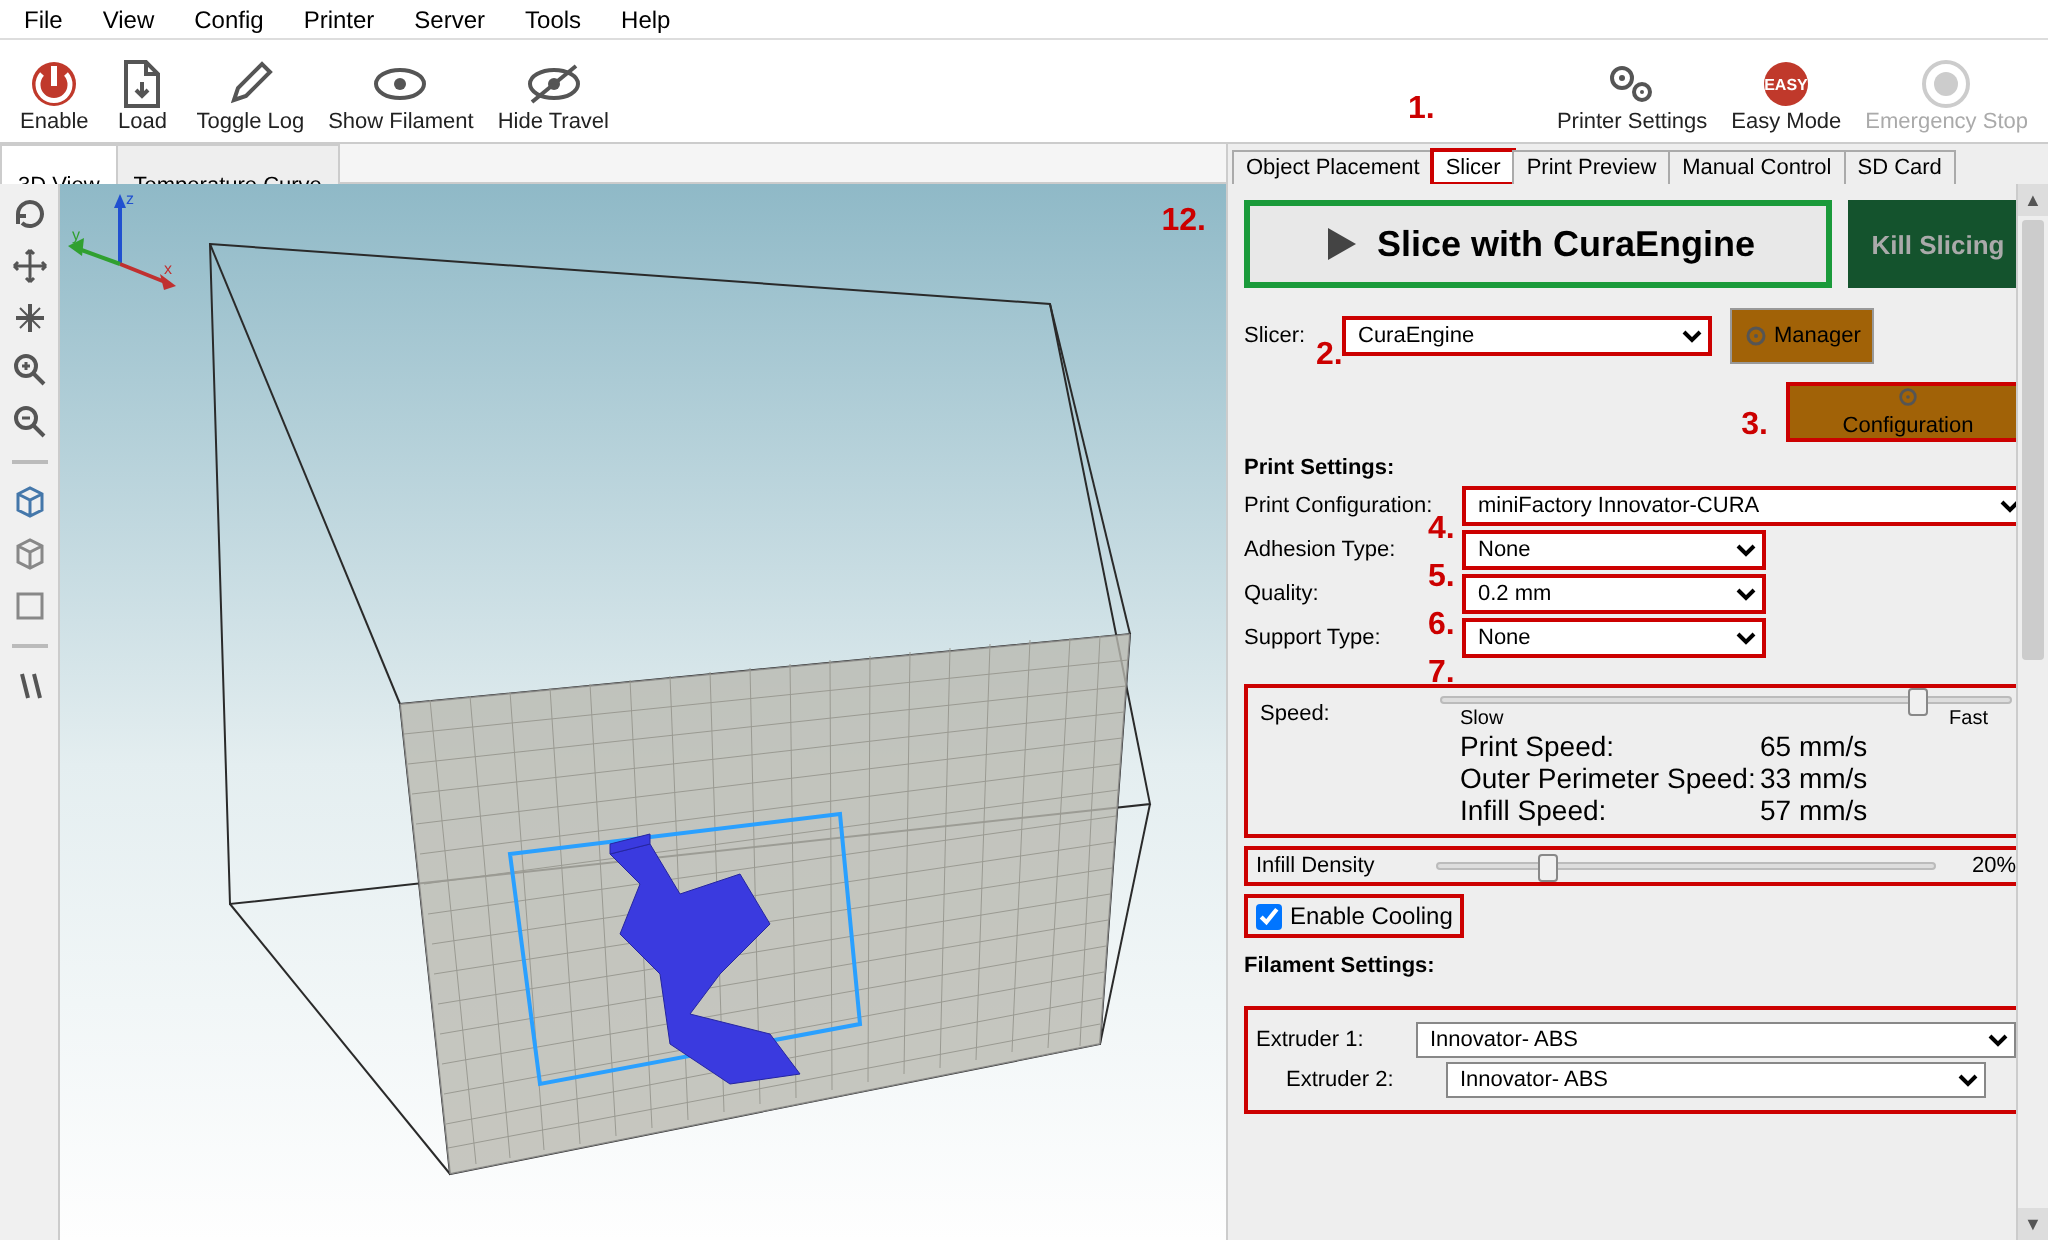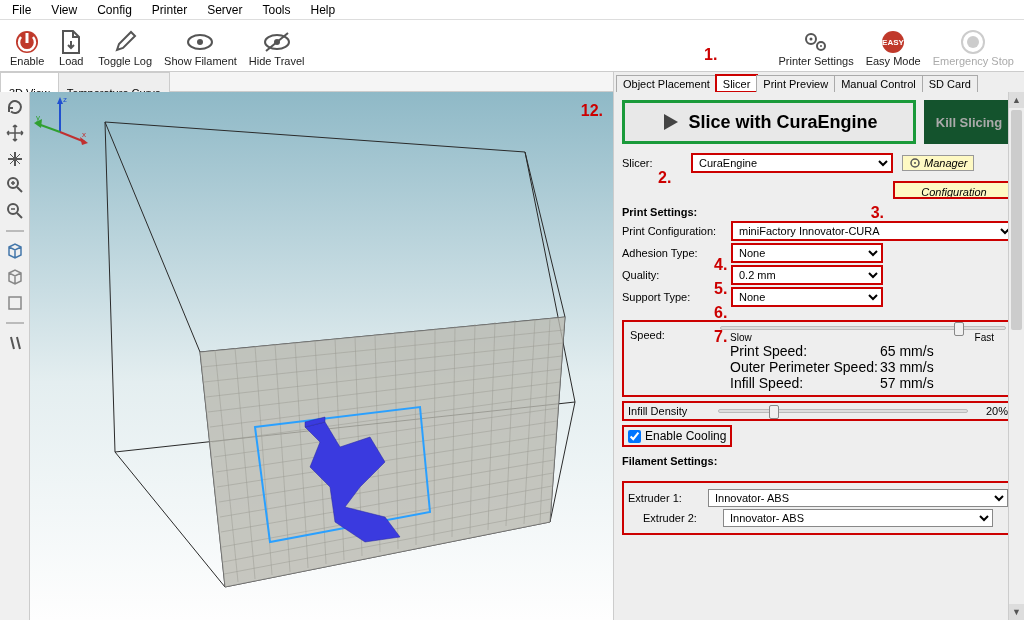--- a/index.html
+++ b/index.html
@@ -43,21 +43,21 @@
 .panel { flex: 1; padding: 8px 10px 8px 8px; background: #eeeeee; overflow: hidden; position: relative; }
 
 
 .slice-row { display: flex; gap: 8px; margin-bottom: 10px; }
 .slice-btn { flex: 1; height: 44px; border: 3px solid #1a9a3a; background: #e8e8e8; display: flex; align-items: center; justify-content: center; font-size: 18px; font-weight: bold; gap: 8px; }
 .kill-btn { width: 90px; height: 44px; background: #14532d; color: #aaa; display: flex; align-items: center; justify-content: center; font-size: 13px; font-weight: bold; }
 
 .row { display: flex; align-items: center; margin: 4px 0; font-size: 11px; }
 .row label { width: 110px; }
 .sel { height: 18px; border: 1px solid #888; background: #fff; font-size: 11px; padding: 0 2px; }
-.btn { height: 16px; border: 1px solid #999; background: #fef9c3; font-size: 11px; padding: 0 6px; display: flex; align-items: center; gap: 3px; font-style: italic; }
+.btn { height: 28px; border: 1px solid #999; background: #a16207; font-size: 11px; padding: 0 6px; display: flex; align-items: center; gap: 3px; }
 
 .hl-red { outline: 2px solid #c00; outline-offset: -1px; }
 .hl-red-box { border: 2px solid #c00; }
 
 .sect-title { font-weight: bold; font-size: 11px; margin: 8px 0 4px; }
 
 .speed-box { padding: 4px 6px; }
 .slider-track { height: 4px; background: #ddd; border: 1px solid #bbb; position: relative; border-radius: 2px; }
 .slider-thumb { position: absolute; top: -5px; width: 10px; height: 14px; background: #f0f0f0; border: 1px solid #888; border-radius: 2px; }
 .slider-labels { display: flex; justify-content: space-between; font-size: 10px; margin-top: 2px; }
@@ -323,21 +323,21 @@
           <svg width="20" height="20" viewBox="0 0 20 20">
               <polygon points="4,2 18,10 4,18" fill="#444"></polygon>
             </svg>
           <span>Slice with CuraEngine</span>
         </div>
         <div class="kill-btn">Kill Slicing</div>
       </div>
 
       <div class="row">
         <label style="width:50px;">Slicer:</label>
-        <select class="sel hl-red" style="width:200px;margin-left:20px;"><option>CuraEngine</option></select>
+        <select class="sel hl-red" style="width:183px;"><option>CuraEngine</option></select>
         <div style="width:10px;"></div>
         <button class="btn">
           <svg width="12" height="12" viewBox="0 0 12 12">
               <circle cx="6" cy="6" r="4" fill="none" stroke="#555" stroke-width="1.5"></circle>
               <circle cx="6" cy="6" r="1" fill="#555"></circle>
             </svg>
           <span>Manager</span>
         </button>
       </div>
 

